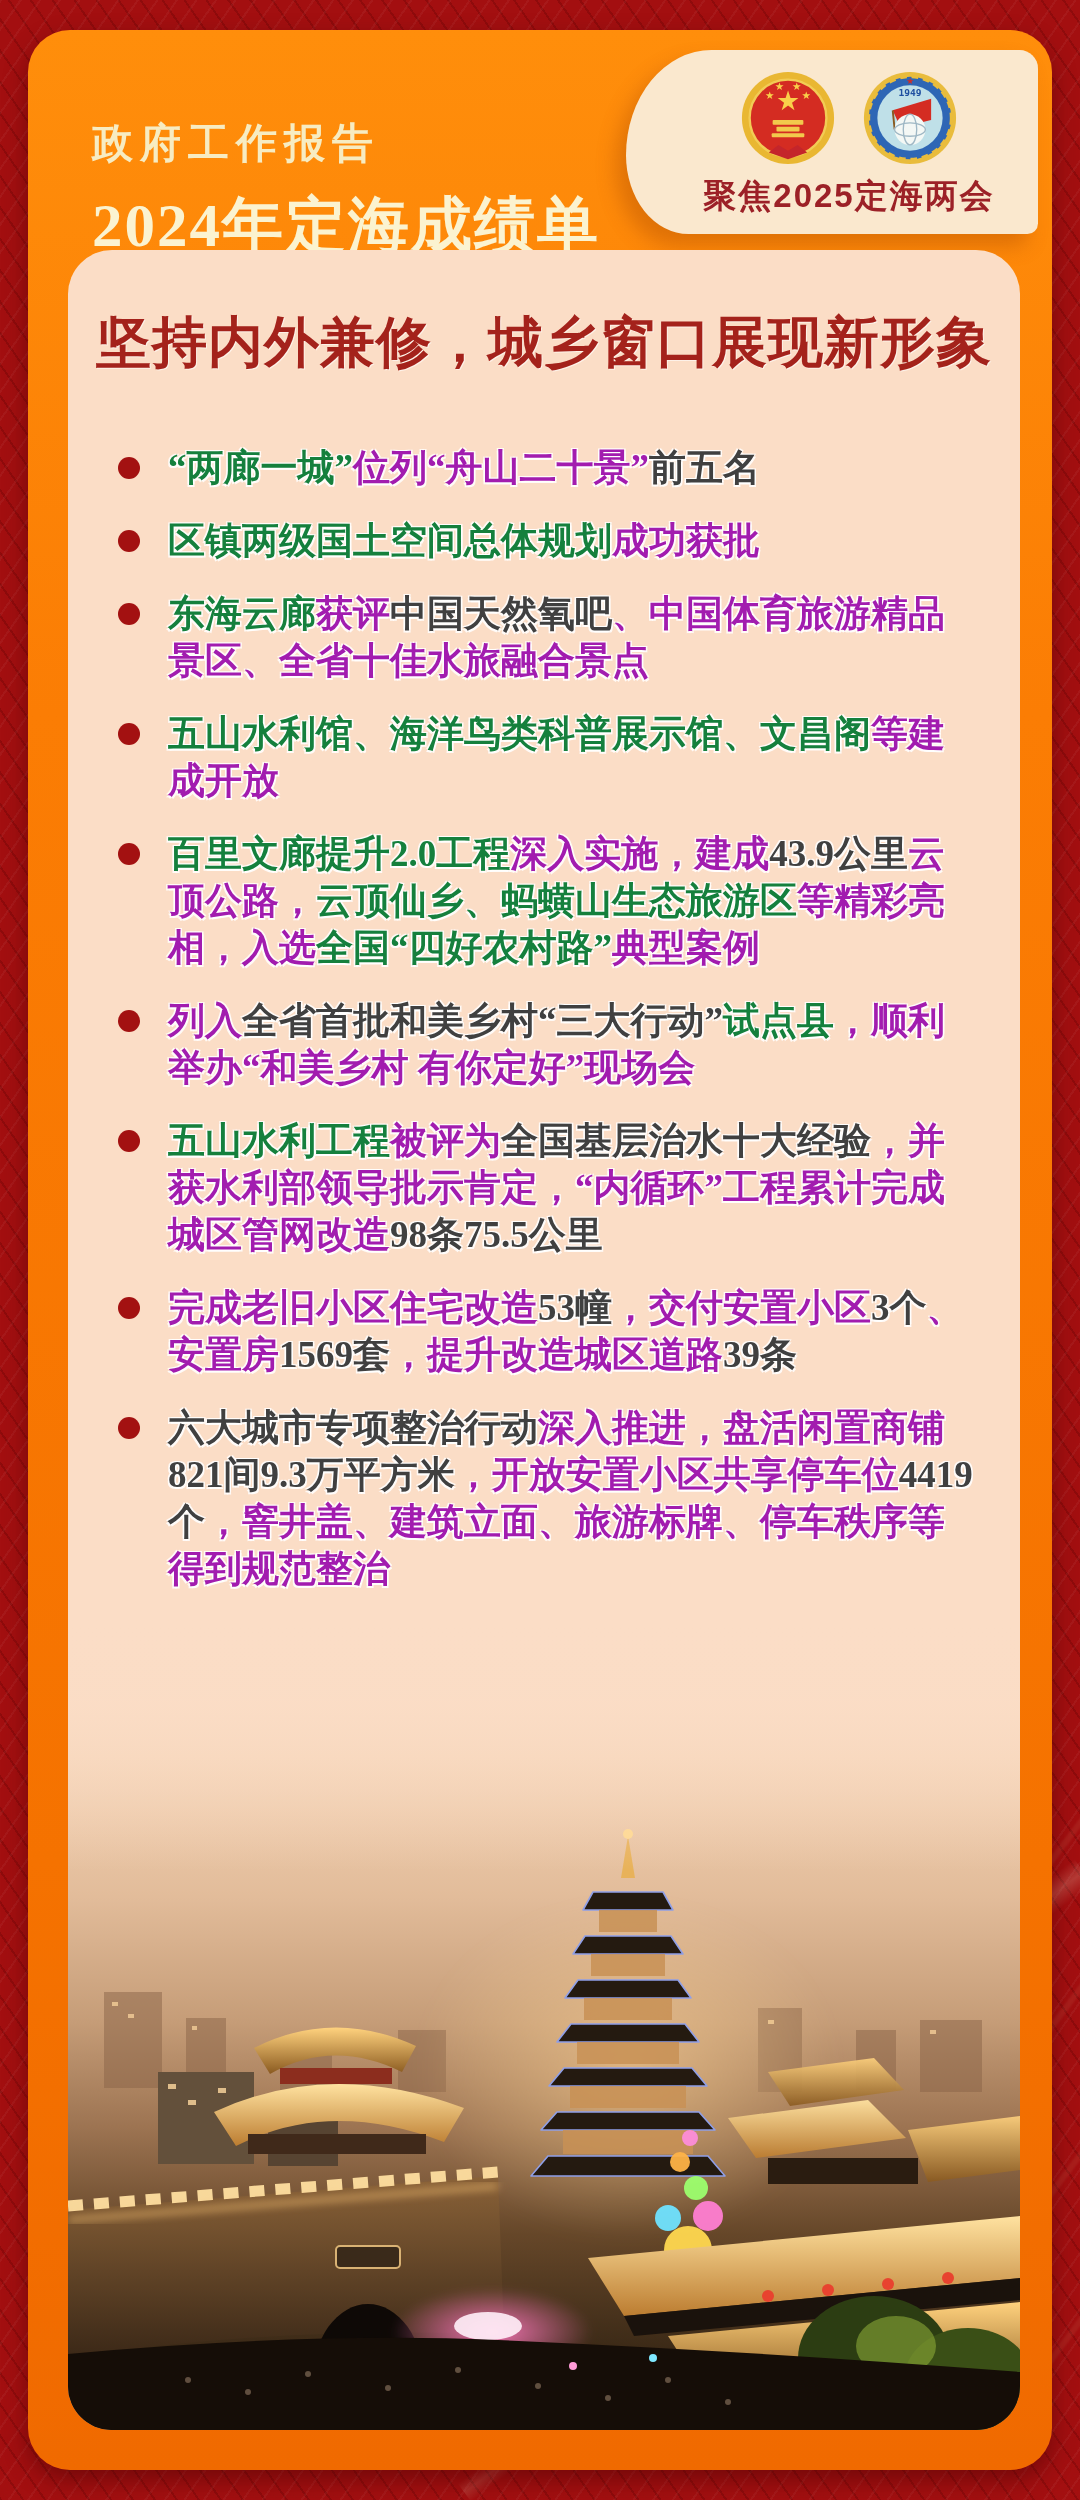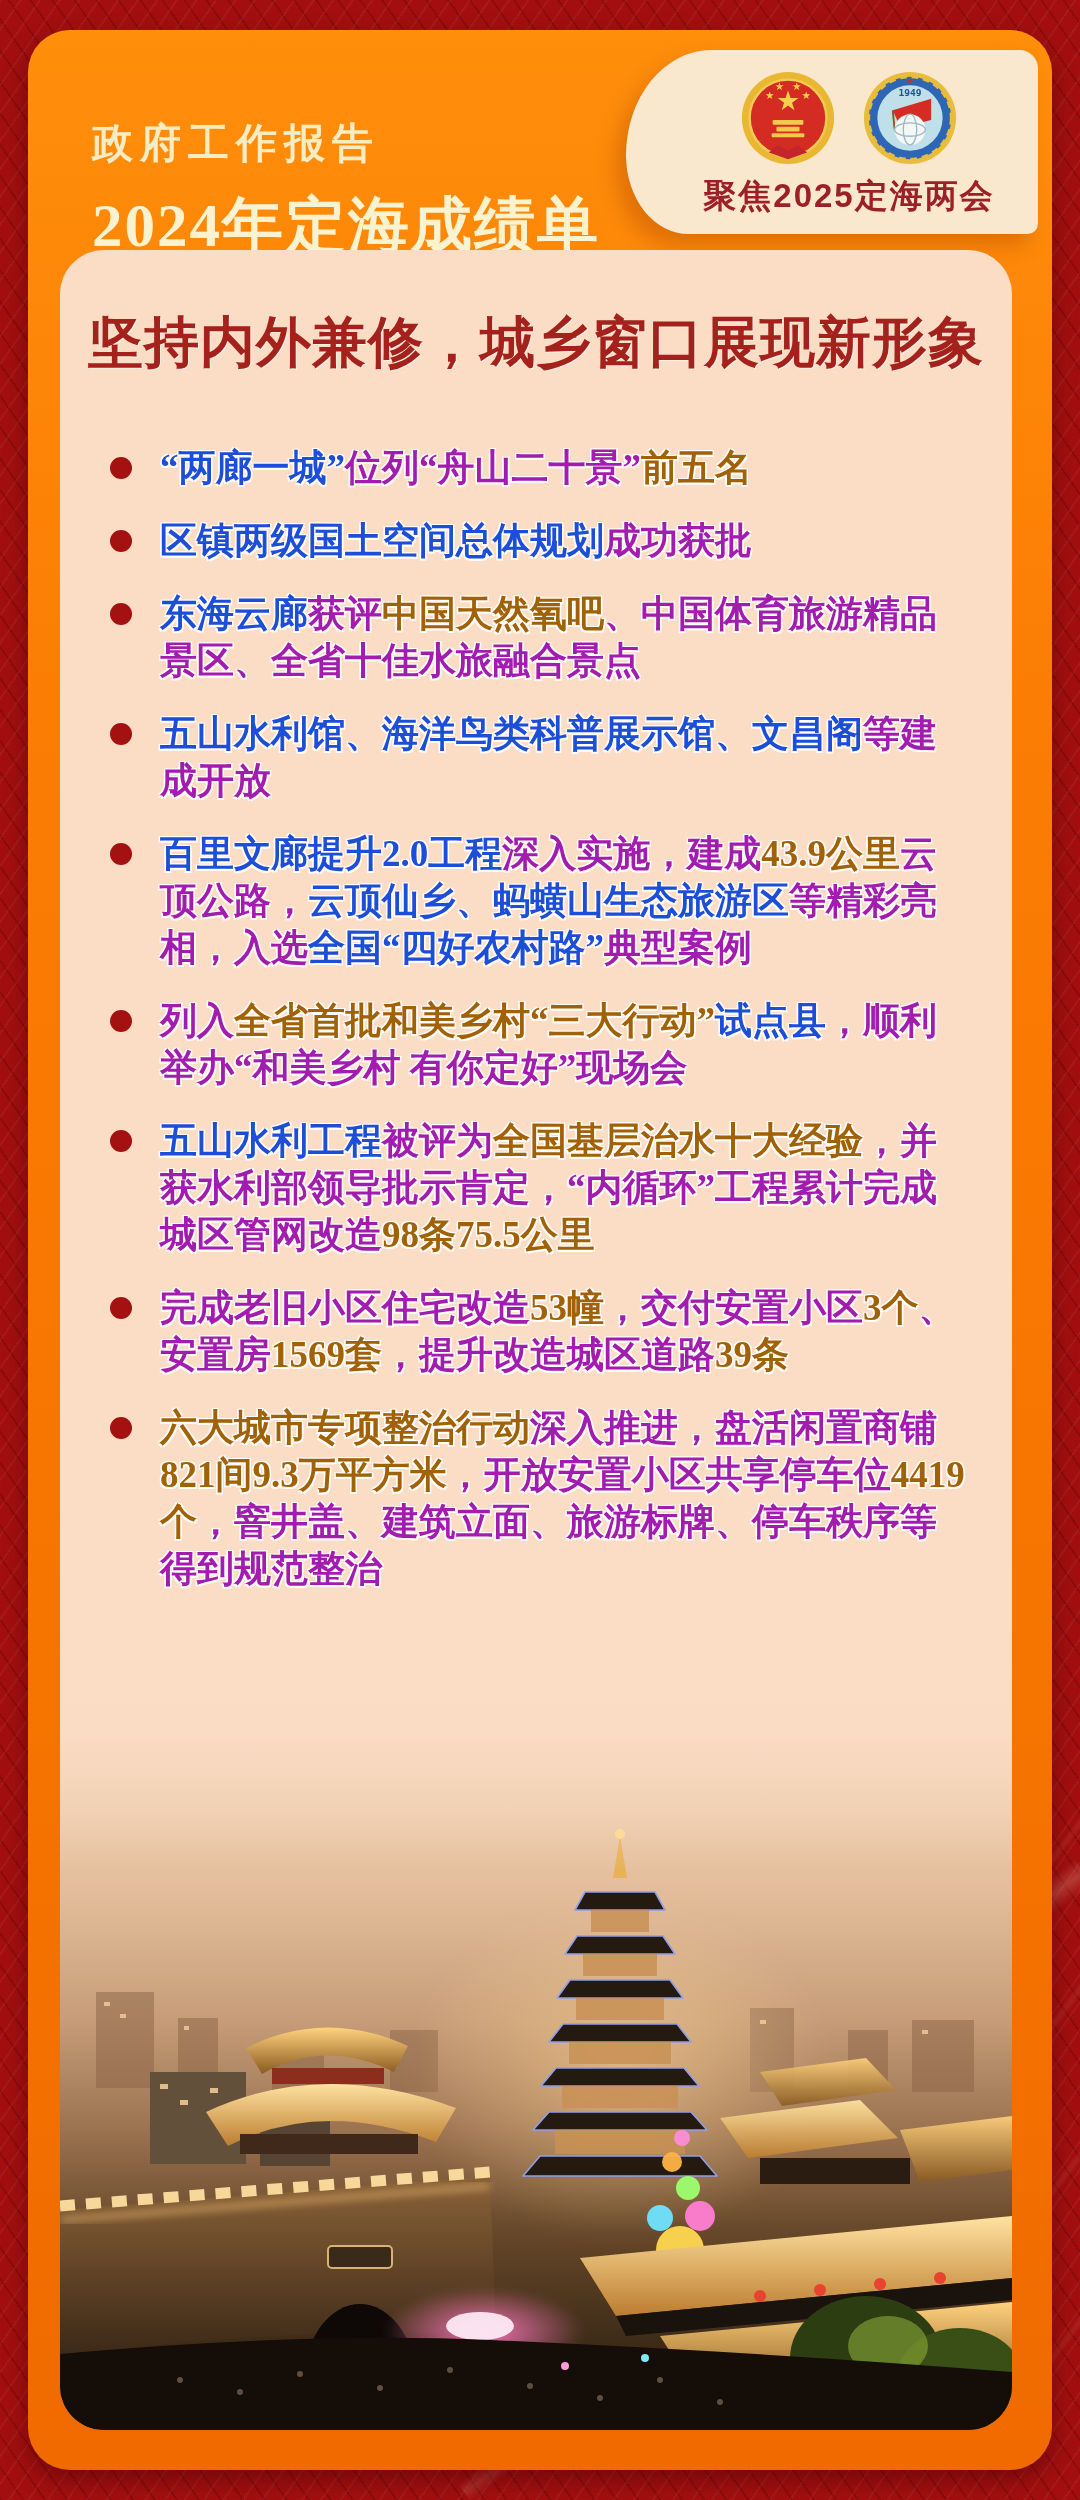--- a/index.html
+++ b/index.html
@@ -56,42 +56,42 @@
     display:flex;flex-direction:column;align-items:center;justify-content:center;
   }
   .badge-icons{display:flex;gap:26px;align-items:center;}
   .badge-text{
     margin-top:8px;font-size:33px;font-weight:700;color:#9C2127;letter-spacing:2px;
     font-family:Liberation Sans, sans-serif;
   }
 
   
   .panel{
-    position:absolute;left:32px;top:220px;width:952px;height:2180px;
+    position:absolute;left:40px;top:220px;width:952px;height:2180px;
     background:#FBDDC6;border-radius:44px;overflow:hidden;
   }
   .section-title{
     margin:56px 20px 0 20px;text-align:center;
     font-size:55px;font-weight:900;color:#A4221B;letter-spacing:1px;
     font-family:"Liberation Serif","DejaVu Serif",serif;
     text-shadow:1px 1px 0 rgba(255,255,255,.6);
   }
   .list{
     list-style:none;margin:64px 40px 0 50px;padding:0;position:relative;z-index:2;
   }
   .bullet-item{
     display:flex;align-items:flex-start;margin-bottom:26px;
     font-size:37px;line-height:47px;font-weight:700;
     text-shadow:1.5px 1.5px 0 rgba(255,255,255,.85), -1.5px -1.5px 0 rgba(255,255,255,.85),
                 1.5px -1.5px 0 rgba(255,255,255,.85), -1.5px 1.5px 0 rgba(255,255,255,.85);
   }
   .dot{flex:none;width:22px;height:22px;border-radius:50%;background:#A31111;margin:13px 28px 0 0;}
   .seg-k{color:#a21caf}
-  .seg-d{color:#1d4ed8}
-  .seg-r{color:#a16207}
+  .seg-d{color:#15803d}
+  .seg-r{color:#404040}
 
   
   .photo{position:absolute;left:0;bottom:0;width:952px;height:820px;z-index:1;}
   .photo svg{display:block;width:100%;height:100%;}
   .photo-fade{
     position:absolute;left:0;top:0;width:100%;height:260px;
     background:linear-gradient(180deg,#FBDDC6 0%, rgba(251,221,198,.95) 35%, rgba(251,221,198,0) 100%);
   }
 </style>
 </head>

